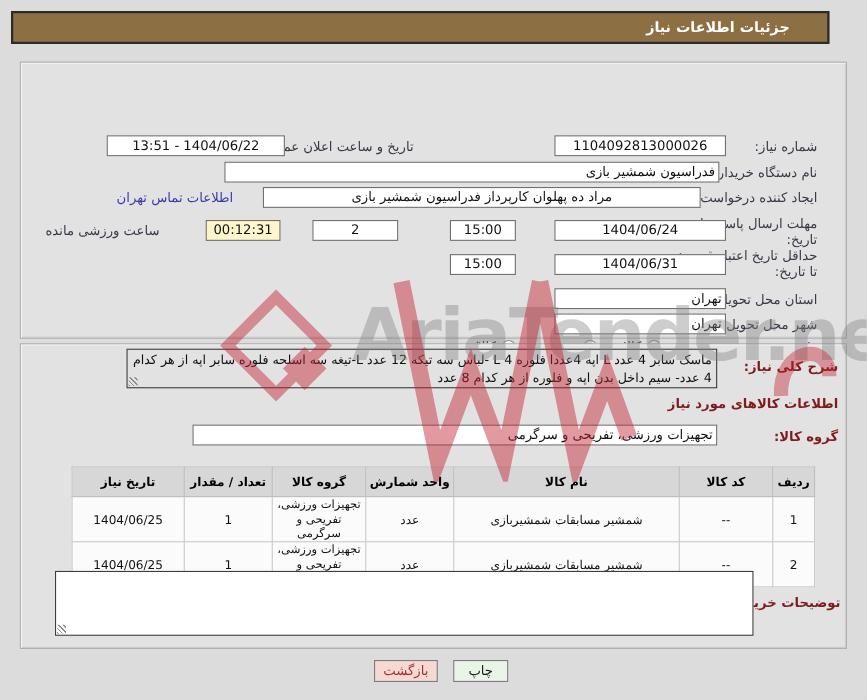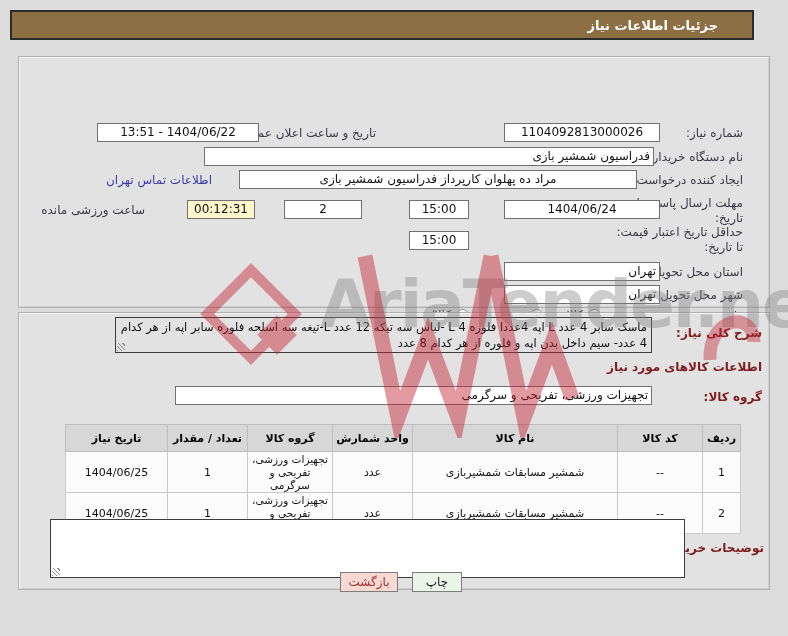--- a/index.html
+++ b/index.html
@@ -67,21 +67,21 @@
   }
   td.small{font-size:10.5px;line-height:13px;}
   .c0{width:38px}.c1{width:85px}.c2{width:205px}.c3{width:80px}.c4{width:85px}.c5{width:80px}.c6{width:102px}
   
   .notes{
     position:absolute;left:50px;top:519px;width:633px;height:57px;
     background:#fff;border:1px solid #3c3c3c;
   }
   
   .btn{
-    position:absolute;top:572px;height:20px;border:1px solid #7d7d7d;
+    position:absolute;top:600px;height:20px;border:1px solid #7d7d7d;
     font-size:12px;line-height:18px;text-align:center;cursor:pointer;
     font-family:"DejaVu Sans",sans-serif;box-sizing:border-box;
   }
   #btn-back{left:340px;width:58px;background:#f7d8d3;color:#9a3333;}
   #btn-print{left:412px;width:50px;background:#e9f5e6;color:#1c1c1c;text-align:center;}
   
   .wm{position:absolute;pointer-events:none;z-index:70;}
   .wm-text{
     left:320px;top:266px;font-size:66px;font-weight:bold;letter-spacing:-2px;
     color:rgba(130,130,130,0.40);direction:ltr;white-space:nowrap;
@@ -116,20 +116,21 @@
     <span class="lbl wrap" style="right:26px;top:139px;width:120px;">مهلت ارسال پاسخ: تا تاریخ:</span>
     <div class="inp center" style="left:485px;top:143px;width:148px;">1404/06/24</div>
     <span class="lbl" style="right:310px;top:146px;">ساعت</span>
     <div class="inp center" style="left:390px;top:143px;width:52px;">15:00</div>
     <div class="inp center" style="left:265px;top:143px;width:70px;">2</div>
     <span class="lbl" style="right:528px;top:146px;">روز و</span>
     <div class="inp yellow" style="left:168px;top:143px;width:60px;">00:12:31</div>
     <span class="lbl" style="right:624px;top:146px;">ساعت ورزشی مانده</span>
 
     <span class="lbl wrap" style="right:26px;top:168px;width:132px;">حداقل تاریخ اعتبار قیمت: تا تاریخ:</span>
+    <div class="inp center" style="left:485px;top:174px;width:148px;">1404/06/31</div>
     <span class="lbl" style="right:310px;top:177px;">ساعت</span>
     <div class="inp center" style="left:390px;top:174px;width:52px;">15:00</div>
 
     <span class="lbl" style="right:26px;top:208px;">استان محل تحویل:</span>
     <div class="inp" style="left:485px;top:205px;width:148px;">تهران</div>
     <span class="lbl" style="right:26px;top:231px;">شهر محل تحویل:</span>
     <div class="inp" style="left:485px;top:228px;width:148px;">تهران</div>
 
     <span class="lbl" style="right:26px;top:252px;">طبقه بندی موضوعی:</span>
     <div class="rgroup" style="right:168px;top:251px;">

